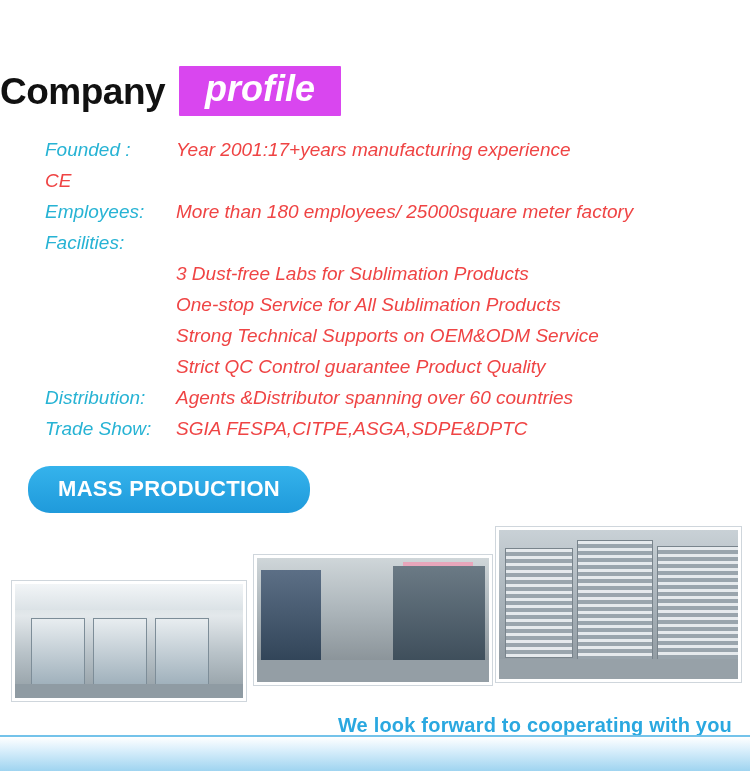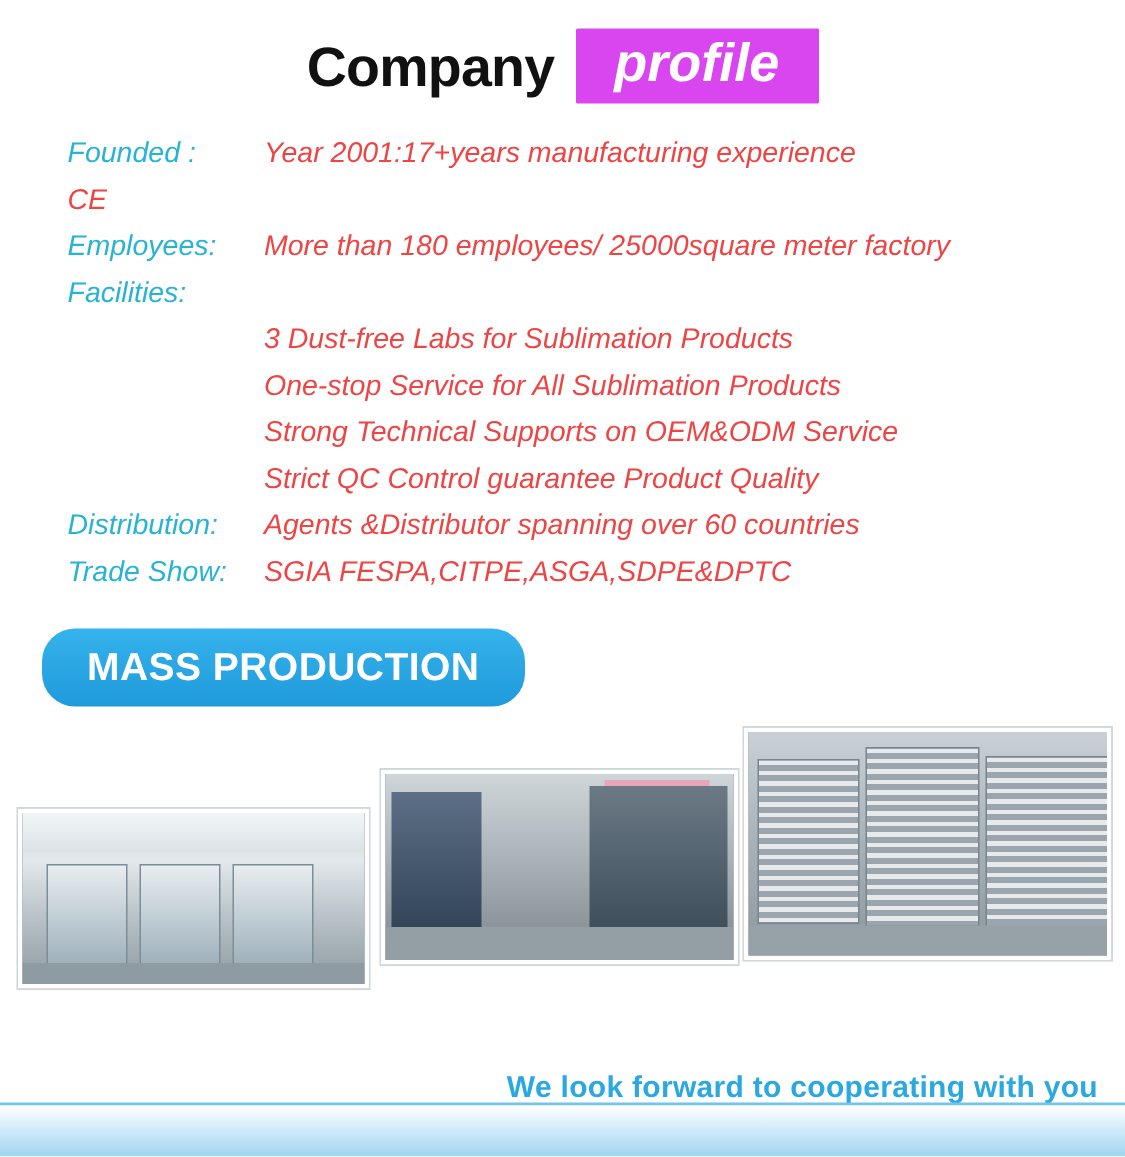--- a/index.html
+++ b/index.html
@@ -12,24 +12,24 @@
     background: #ffffff;
     font-family: "Liberation Sans", sans-serif;
     overflow: hidden;
     position: relative;
   }
 
   
   .header {
     display: flex;
     align-items: center;
-    justify-content: center;
     padding-top: 18px;
     height: 52px;
     box-sizing: content-box;
+    margin-top: 47px;
   }
   .header-word1 {
     font-size: 37px;
     font-weight: bold;
     color: #111111;
     letter-spacing: -0.5px;
     line-height: 1;
   }
   .header-badge {
     background: #d946ef;
@@ -78,21 +78,21 @@
   
   .banner-wrap {
     margin-top: 26px;
     padding-left: 28px;
   }
   .banner {
     display: inline-block;
     background: #2ca9e8;
     background: linear-gradient(to bottom, #35b3ec 0%, #1f9adb 100%);
     color: #ffffff;
-    font-size: 26px;
+    font-size: 22px;
     font-weight: bold;
     padding: 10px 30px 11px 30px;
     border-radius: 22px;
     letter-spacing: 0.3px;
   }
 
   
   .photos {
     position: relative;
     margin-top: 14px;

